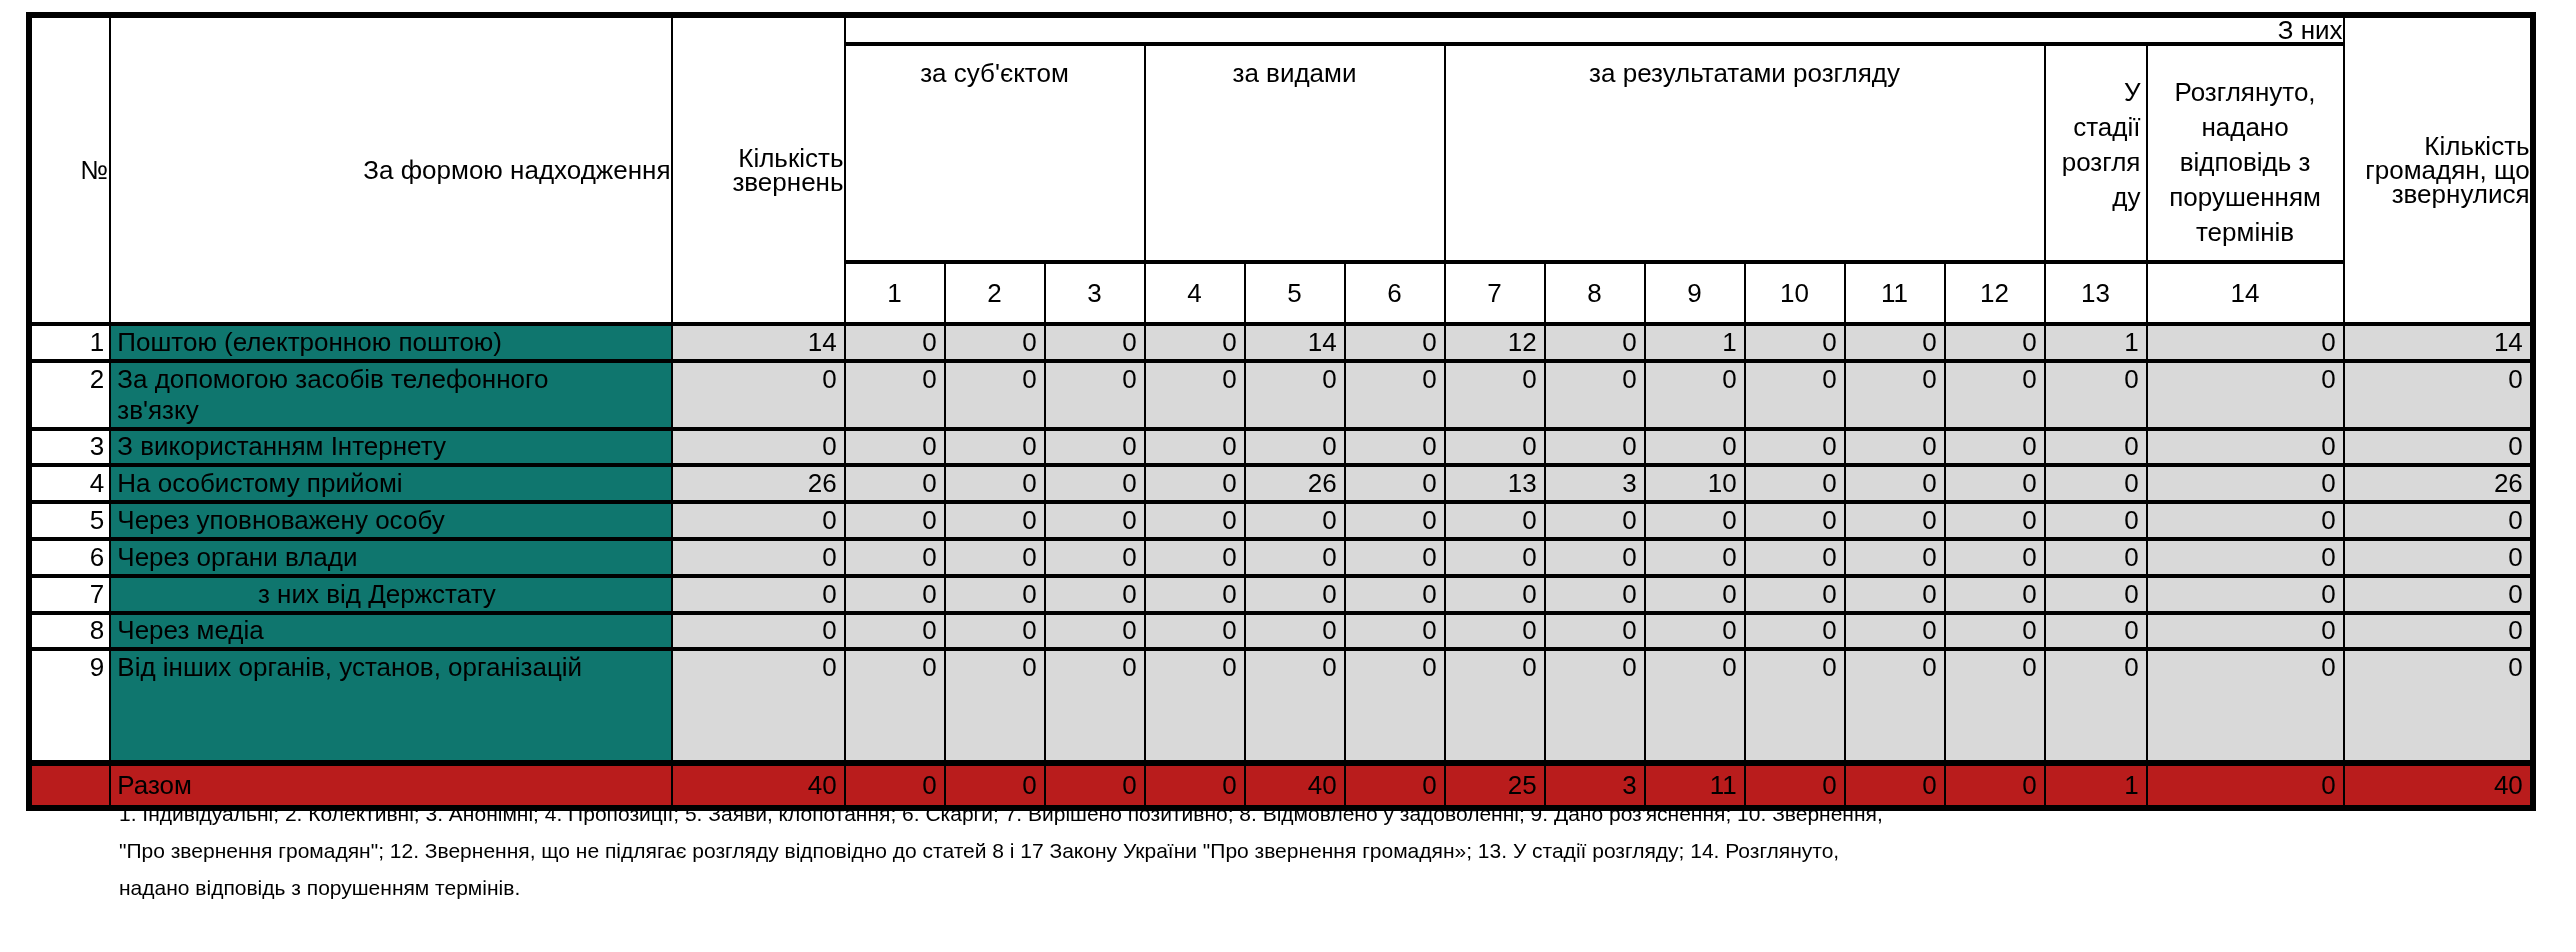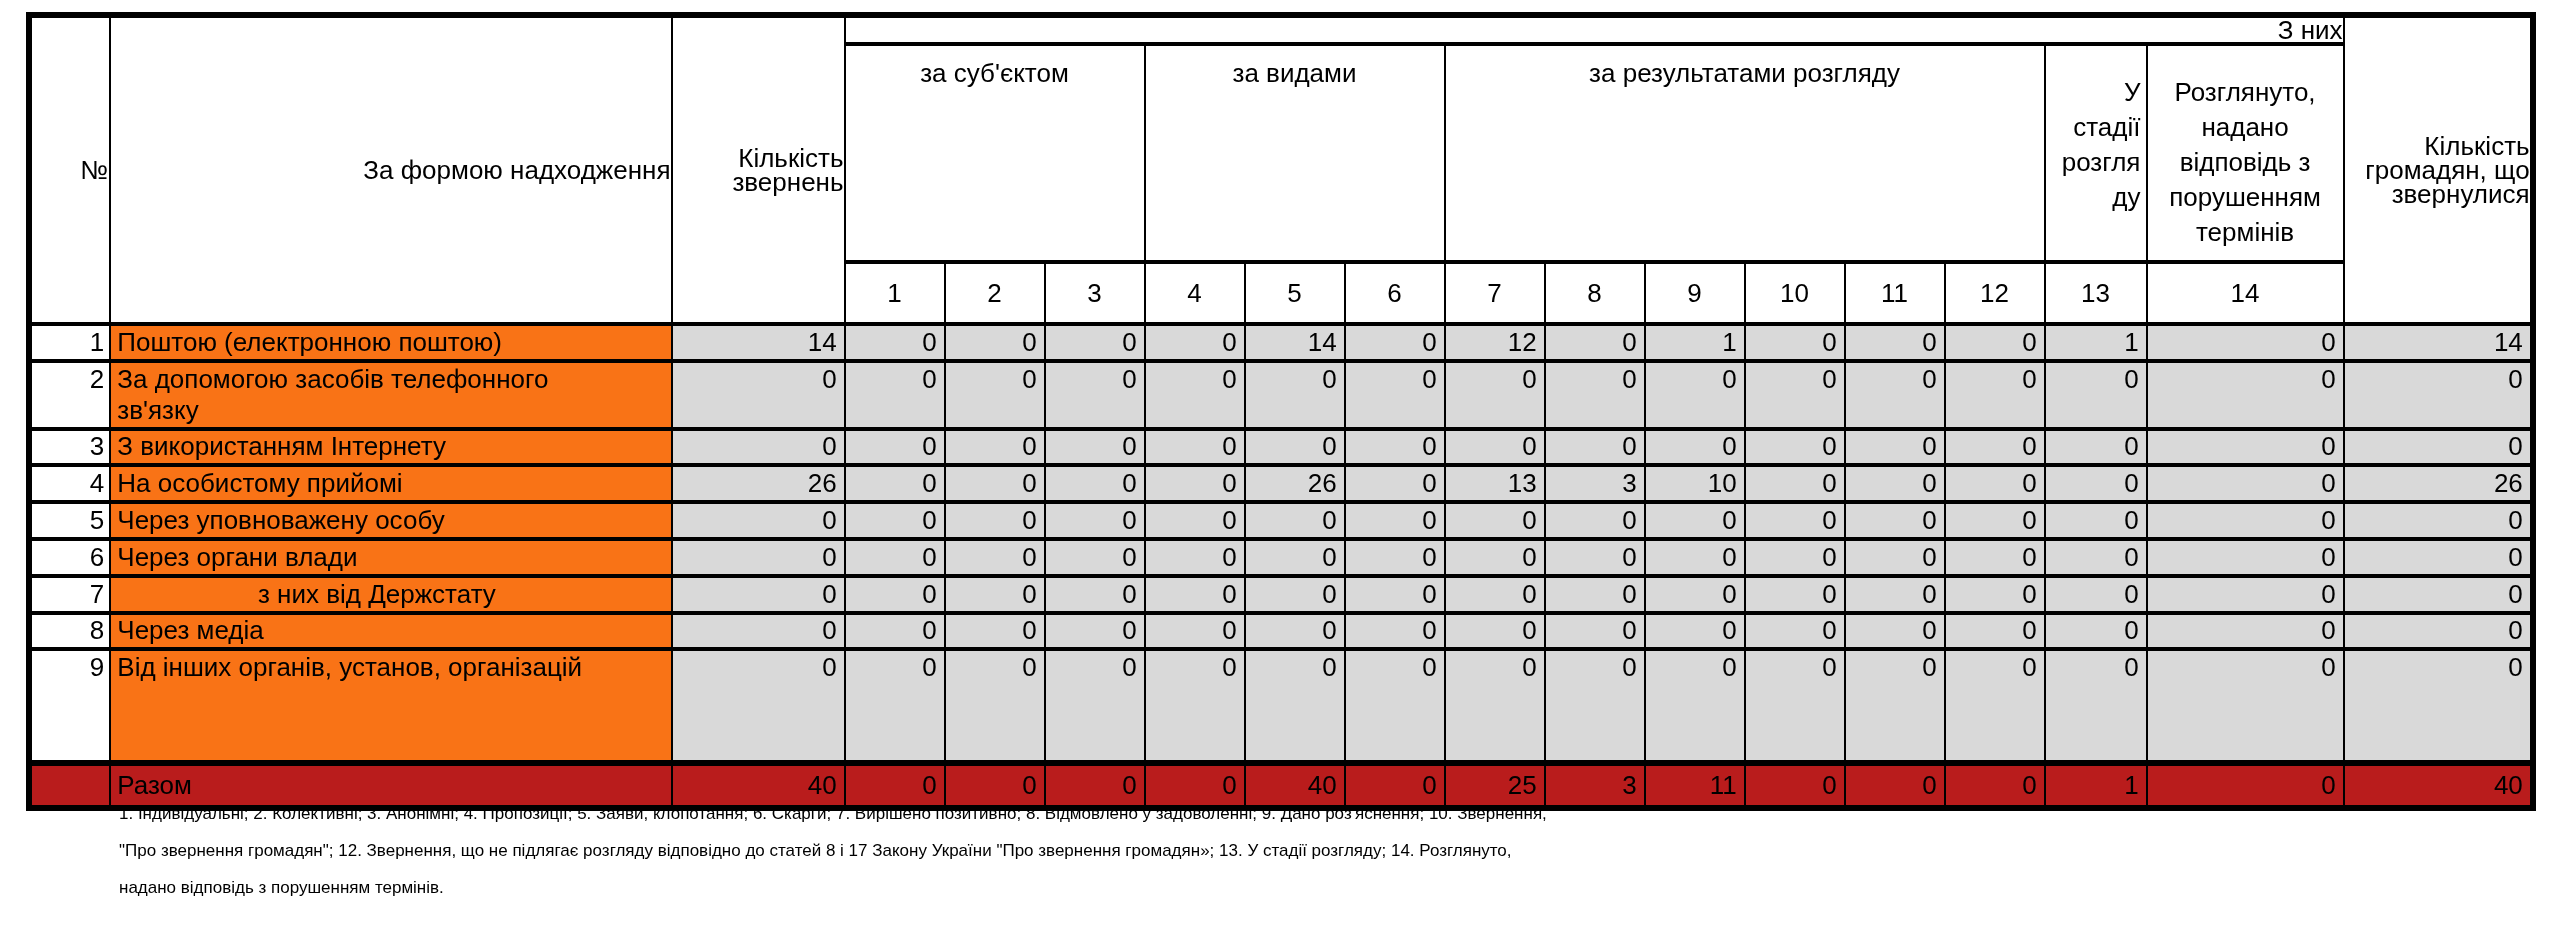--- a/index.html
+++ b/index.html
@@ -51,33 +51,33 @@
   th.hdr-stage  { text-align: right; vertical-align: top; padding: 29px 5.1px 0 5.1px; line-height: 35px; overflow-wrap: anywhere; word-break: break-word; }
   th.hdr-over   { text-align: center; vertical-align: top; padding: 29px 5.1px 0 5.1px; line-height: 35px; }
   tr.r-numbers th { text-align: center; vertical-align: middle; padding: 0; }
 
   
   tbody tr      { height: 33px; }
   tbody tr:nth-child(2) { height: 66px; }
   tbody tr:nth-child(9) { height: 114px; }
   tbody td      { vertical-align: top; line-height: 31px; padding-top: 0.8px; }
   td.td-no      { text-align: right; padding-right: 4.2px; background: #fff; }
-  td.td-label   { text-align: left; padding-left: 6.8px; padding-right: 34px; background: #f97316; }
+  td.td-label   { text-align: left; padding-left: 6.8px; padding-right: 34px; background: #0f766e; }
   td.td-num     { text-align: right; padding-right: 6.8px; }
   tbody tr:not(.total) td.td-num { background: #d9d9d9; }
   tbody tr:nth-child(7) td.td-label { text-align: center; padding-right: 34px; }
   tr.total      { height: 44px; }
   tr.total td   { font-weight: normal; border-top-width: 6px; background: #b91c1c; line-height: 37px; margin-top: 28px; }
 
   
   #footnote {
     position: absolute;
     left: 119px; top: 795px;
     width: 2448px;
-    font-size: 17px;
+    font-size: 21px;
     line-height: 37px;
   }
   #footnote .fn-line { white-space: nowrap; }
 </style>
 </head>
 <body>
 
 <div id="page">
 
   <table class="appeals">

